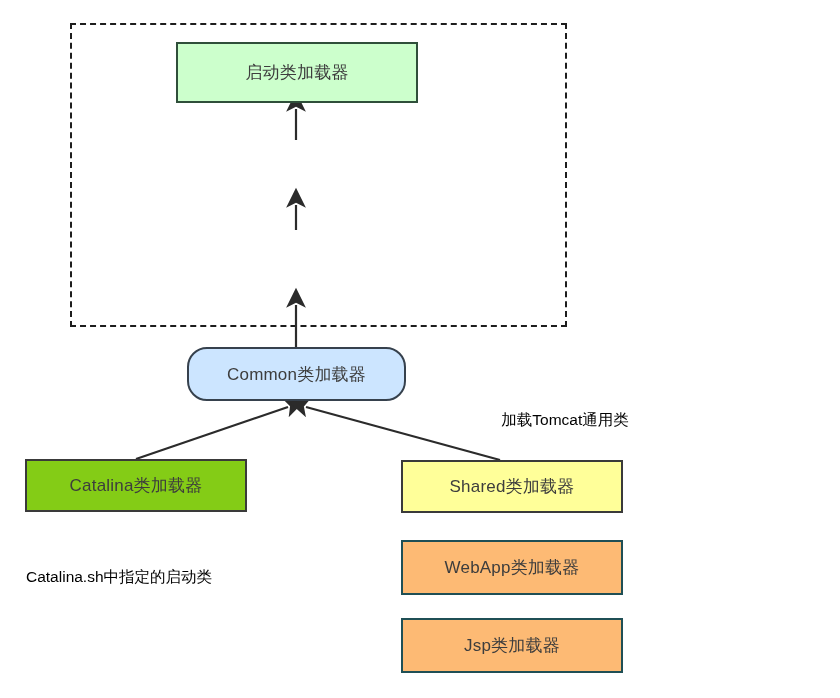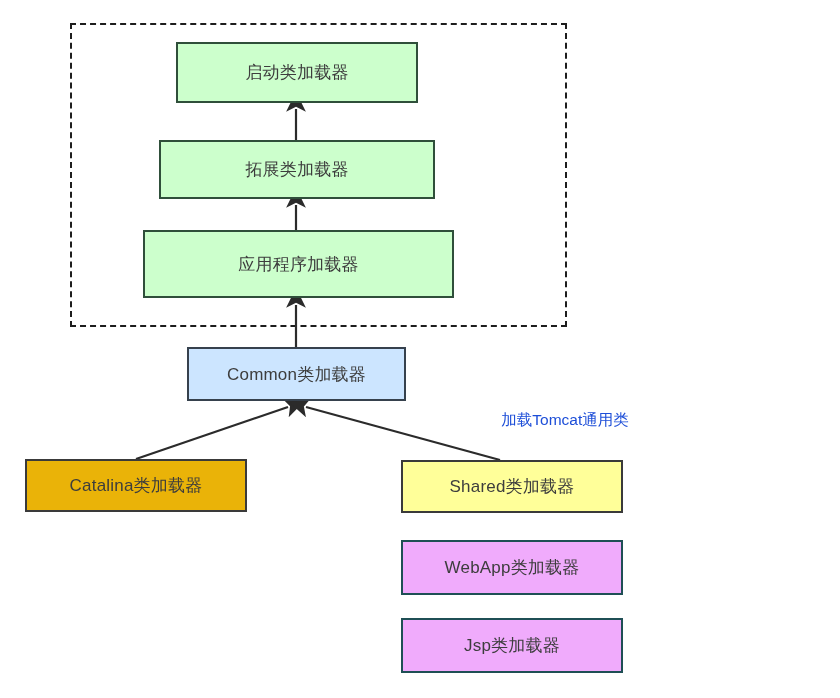--- a/index.html
+++ b/index.html
@@ -34,33 +34,33 @@
     align-items: center;
     justify-content: center;
     border: 2px solid #3a3a3a;
     color: #3d3d3d;
     font-size: 17px;
     letter-spacing: 0.2px;
     white-space: nowrap;
   }
   .node-green  { background: #ccffcc; border-color: #2f4f3a; }
   .node-blue   { background: #cce5ff; border-color: #36414d; }
-  .node-gray   { background: #eab308; border-color: #3a3a3a; }
+  .node-gray   { background: #84cc16; border-color: #3a3a3a; }
   .node-yellow { background: #ffff99; border-color: #3a3a3a; }
-  .node-cyan   { background: #f0abfc; border-color: #1f4f55; }
+  .node-cyan   { background: #fdba74; border-color: #1f4f55; }
 
   .dashed-group {
     position: absolute;
     box-sizing: border-box;
     border: 2.5px dashed #1d1d1d;
     background: transparent;
   }
   .caption {
     position: absolute;
-    color: #1d4ed8;
+    color: #000000;
     font-size: 15.5px;
     line-height: 1.35;
     white-space: pre;
   }
   .caption-center { text-align: center; }
   .caption-left   { text-align: left; }
 </style>
 </head>
 <body>
 
@@ -93,29 +93,23 @@
 
     <g>
       <line x1="500" y1="460" x2="306" y2="407" stroke="#2b2b2b" stroke-width="2.2" marker-end="url(#arrowUp)"></line>
     </g>
   </svg>
 
   <div class="node node-green" style="left:176px; top:42px; width:242px; height:61px;">
     <span>启动类加载器</span>
   </div>
 
-  <div class="node node-green" style="left:159px; top:140px; width:276px; height:59px;">
-    <span>拓展类加载器</span>
-  </div>
 
-  <div class="node node-green" style="left:143px; top:230px; width:311px; height:68px;">
-    <span>应用程序加载器</span>
-  </div>
 
-  <div class="node node-blue" style="left:187px; top:347px; width:219px; height:54px;">
+  <div class="node node-blue" style="left:187px; top:347px; width:219px; height:54px;border-radius:20px;">
     <span>Common类加载器</span>
   </div>
 
   <div class="node node-gray" style="left:25px; top:459px; width:222px; height:53px;">
     <span>Catalina类加载器</span>
   </div>
 
   <div class="node node-yellow" style="left:401px; top:460px; width:222px; height:53px;">
     <span>Shared类加载器</span>
   </div>
@@ -125,17 +119,20 @@
   </div>
 
   <div class="node node-cyan" style="left:401px; top:618px; width:222px; height:55px;">
     <span>Jsp类加载器</span>
   </div>
 
   <div class="caption caption-center" style="left:450px; top:368px; width:230px;">
     <div>加载Tomcat通用类</div>
   </div>
 
+  <div class="caption caption-left" style="left:26px; top:525px; width:280px;">
+    <div>Catalina.sh中指定的启动类</div>
+  </div>
 
   <div class="caption caption-center" style="left:650px; top:547px; width:180px;">
   </div>
 
 </div>
 
 </body></html>

